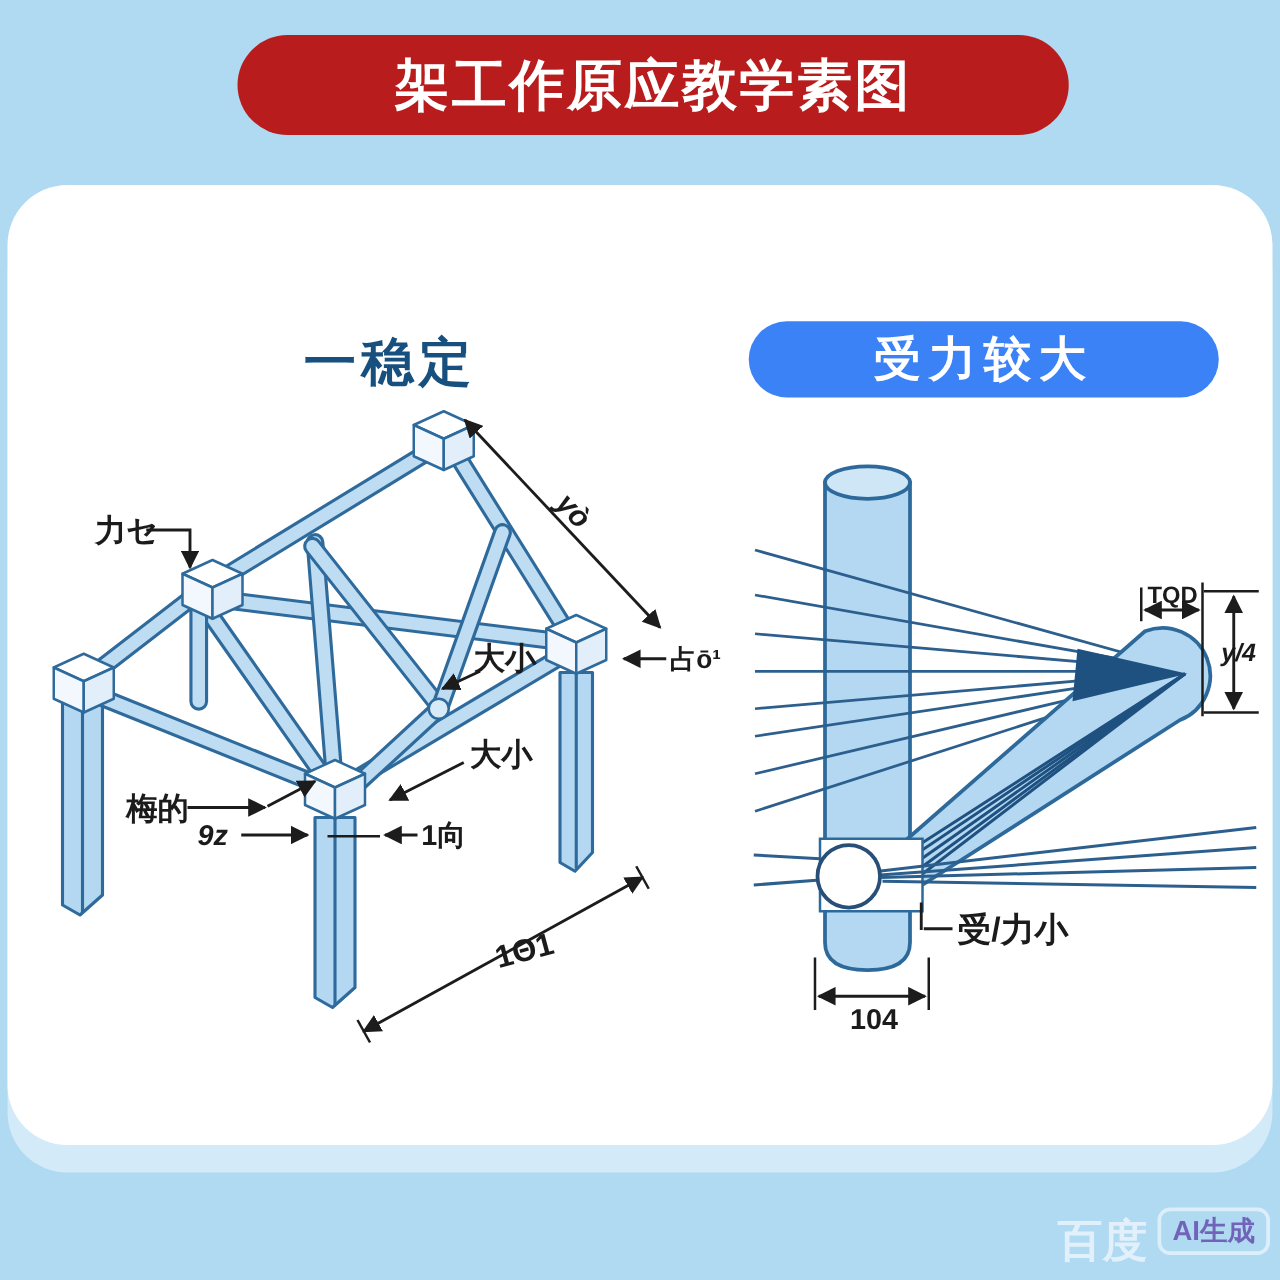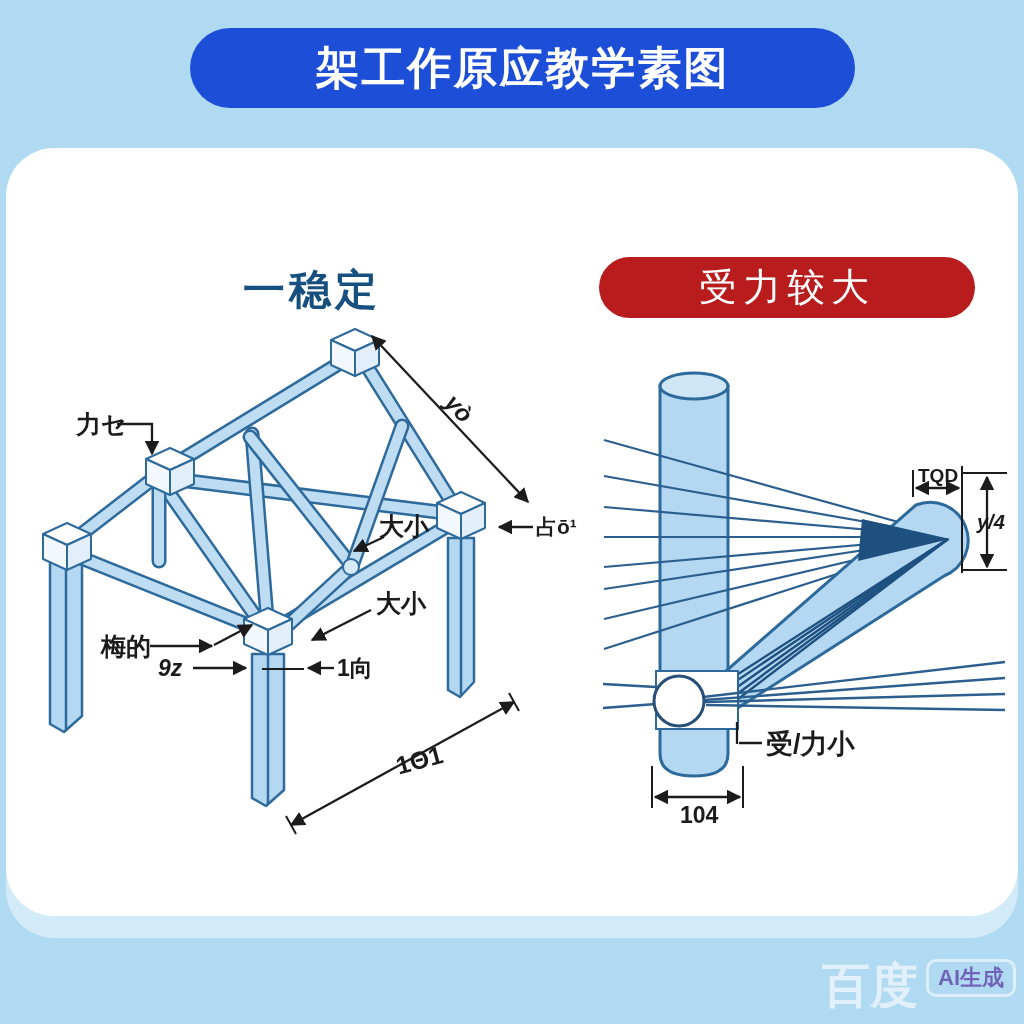--- a/index.html
+++ b/index.html
@@ -4,53 +4,53 @@
 <style>
   html,body{margin:0;padding:0;}
   body{
     width:1024px;height:1024px;position:relative;overflow:hidden;
     background:#b0d9f2;
     font-family:"Liberation Sans","DejaVu Sans",sans-serif;
   }
   .abs{position:absolute;}
   .banner{
     left:190px;top:28px;width:665px;height:80px;
-    background:#1d4ed8;border-radius:42px;
+    background:#b91c1c;border-radius:42px;
     display:flex;align-items:center;justify-content:center;
     color:#ffffff;font-size:44px;font-weight:bold;letter-spacing:2px;
   }
   .card{
     left:6px;top:148px;width:1012px;height:768px;
     background:#ffffff;border-radius:48px;
     box-shadow:0 22px 0 0 rgba(255,255,255,0.45);
   }
   .left-heading{
     left:243px;top:262px;width:220px;
     color:#17507e;font-size:42px;font-weight:bold;letter-spacing:4px;font-family:Liberation Mono, monospace;
   }
   .right-pill{
     left:599px;top:257px;width:376px;height:61px;
-    background:#b91c1c;border-radius:31px;
+    background:#3b82f6;border-radius:31px;
     display:flex;align-items:center;justify-content:center;
-    color:#ffffff;font-size:38px;font-weight:normal;letter-spacing:6px;
+    color:#ffffff;font-size:38px;font-weight:bold;letter-spacing:6px;
   }
   svg.diagram{left:0;top:0;width:1024px;height:1024px;}
   .bm-o{stroke:#2e6b9c;stroke-width:15;stroke-linecap:round;}
   .bm-i{stroke:#bedcf2;stroke-width:10;stroke-linecap:round;}
   .dim{stroke:#1c1c1c;stroke-width:2.3;fill:none;}
   .thin{stroke:#1c1c1c;stroke-width:2;fill:none;}
   .lbl{fill:#1b1b1b;font-weight:600;}
   .fan{stroke:#2c5f8d;stroke-width:2.2;}
   .fan2{stroke:#2c5f8d;stroke-width:2.4;}
   .darkfan{stroke:#1f5180;stroke-width:2.4;}
   .watermark{
     right:8px;bottom:6px;display:flex;align-items:center;gap:8px;
     opacity:0.62;
   }
-  .wm-brand{color:#ffffff;font-size:48px;font-weight:bold;margin-top:17px;}
+  .wm-brand{color:#ffffff;font-size:36px;font-weight:bold;margin-top:17px;}
   .wm-badge{
     color:#4c1d95;font-size:22px;font-weight:bold;
     border:3px solid rgba(255,255,255,0.9);border-radius:10px;
     padding:1px 9px;
   }
 </style>
 </head>
 <body>
 
 <div class="abs banner">

